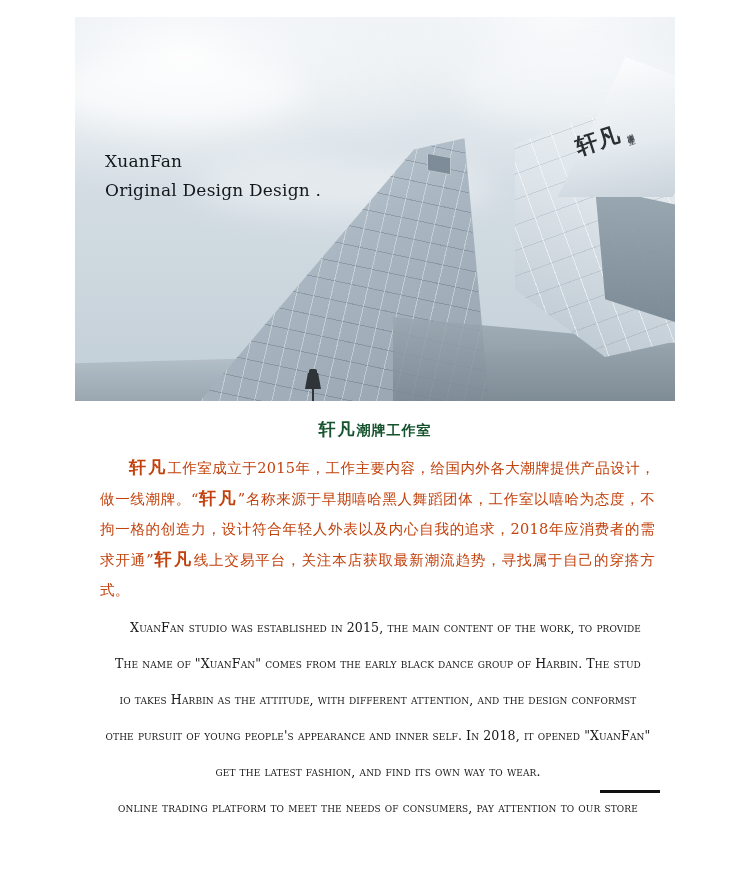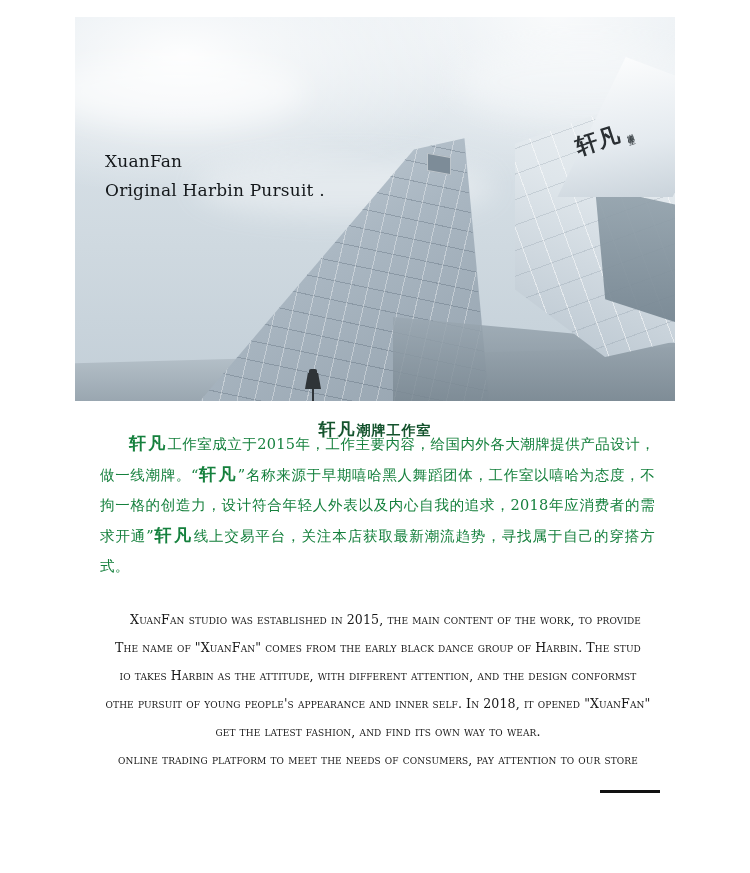--- a/index.html
+++ b/index.html
@@ -175,26 +175,26 @@
     font-family: "DejaVu Serif", serif;
     font-weight: 700;
     color: #14532d;
   }
   .cn-heading .big { font-size: 17px; letter-spacing: 2px; }
   .cn-heading .small { font-size: 14px; letter-spacing: 1px; }
 
   .cn-body {
     position: absolute;
     left: 100px;
-    top: 428px;
+    top: 452px;
     width: 555px;
     font-family: "DejaVu Serif", serif;
     font-size: 14.5px;
     line-height: 30px;
-    color: #15803d;
+    color: #c2410c;
     text-align: justify;
     text-indent: 2em;
     letter-spacing: .3px;
   }
   .cn-body .accent {
     font-size: 17px;
     font-weight: 700;
     letter-spacing: 2px;
   }
 
@@ -204,21 +204,21 @@
     top: 604px;
     width: 600px;
     font-family: "DejaVu Serif", serif;
     font-size: 12.6px;
     line-height: 24px;
     color: #171717;
     text-align: center;
     font-variant: small-caps;
     letter-spacing: .1px;
   }
-  .en-body p { margin: 4px; }
+  .en-body p { margin: 12px; }
   .en-body p.first { text-indent: 1.2em; text-align: center; }
 
   .rule {
     position: absolute;
     left: 600px;
     top: 790px;
     width: 60px;
     height: 3px;
     background: #111111;
   }
@@ -248,21 +248,21 @@
       <div class="logo-sub">潮牌工作室</div>
       <div class="lamp">
         <div class="cap"></div>
         <div class="head"></div>
         <div class="stem"></div>
       </div>
     </div>
 
     <div class="hero-title">
       <div>XuanFan</div>
-      <div>Original Harbin Pursuit .</div>
+      <div>Original Design Design .</div>
     </div>
   </div>
 
   <div class="cn-heading">
     <span class="big">轩凡</span><span class="small">潮牌工作室</span>
   </div>
 
   <div class="cn-body">
     <span class="accent">轩凡</span><span>工作室成立于2015年，工作主要内容，给国内外各大潮牌提供产品设计，做一线潮牌。“</span><span class="accent">轩凡</span><span>”名称来源于早期嘻哈黑人舞蹈团体，工作室以嘻哈为态度，不拘一格的创造力，设计符合年轻人外表以及内心自我的追求，2018年应消费者的需求开通”</span><span class="accent">轩凡</span><span>线上交易平台，关注本店获取最新潮流趋势，寻找属于自己的穿搭方式。</span>
   </div>

